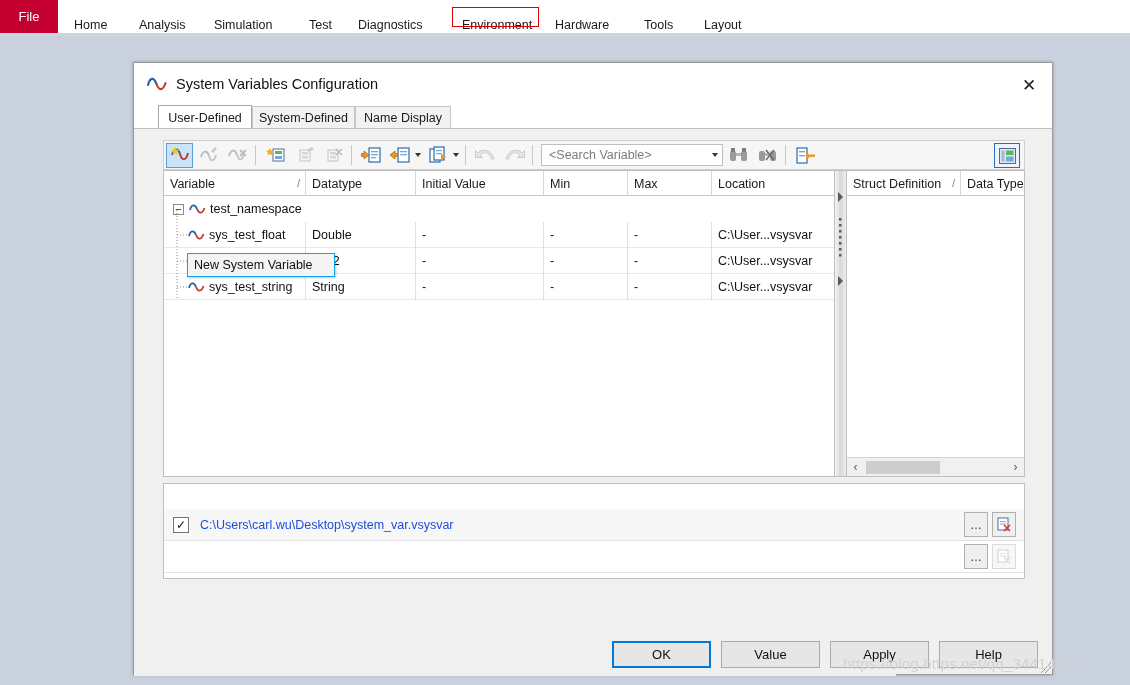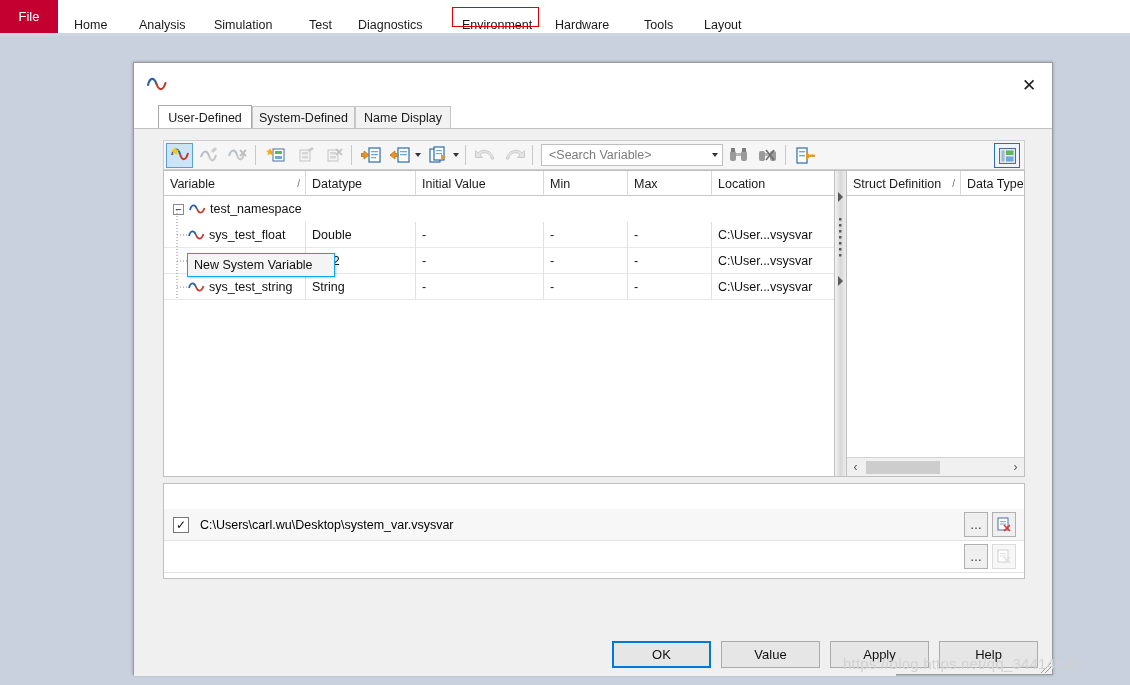--- a/index.html
+++ b/index.html
@@ -206,21 +206,21 @@
     display:flex; align-items:center;
     border-bottom:1px solid #e3e3e3;
   }
   .refrow.r1 { top:25px; background:#f7f7f7; }
   .refrow.r2 { top:57px; background:#ffffff; }
   .refchk {
     width:16px;height:16px;border:1px solid #767676;background:#fff;
     margin-left:9px; display:flex;align-items:center;justify-content:center;
     font-size:12px; color:#111;
   }
-  .refpath { margin-left:11px; font-size:12.5px; color:#000000; }
+  .refpath { margin-left:11px; font-size:12.5px; color:#1d4ed8; }
   .refbtn {
     position:absolute; width:24px; height:25px;
     border:1px solid #b0b0b0; background:#efefef;
     display:flex;align-items:center;justify-content:center;
     font-size:12px; color:#333;
   }
 
   
   .fbtn {
     position:absolute; top:578px; height:27px;
@@ -260,20 +260,21 @@
 </div>
 <div id="ribbon-underline"></div>
 
 <div id="dialog">
 
   <div id="dialog-titlebar">
     <svg id="dlg-icon" viewBox="0 0 20 18">
       <path d="M1 10 C3 2, 7 2, 9.5 9" stroke="#2a5fae" stroke-width="2.1" fill="none" stroke-linecap="round"></path>
       <path d="M9.5 9 C12 16, 16 16, 18.5 8" stroke="#c0392b" stroke-width="2.1" fill="none" stroke-linecap="round"></path>
     </svg>
+    <div id="dlg-title">System Variables Configuration</div>
     <div id="dlg-close">✕</div>
   </div>
 
   <div id="tabstrip">
     <div class="dlgtab active" style="left:24px;width:94px">User-Defined</div>
     <div class="dlgtab" style="left:118px;width:103px">System-Defined</div>
     <div class="dlgtab" style="left:221px;width:96px">Name Display</div>
   </div>
   <div id="tab-underline"></div>
 

